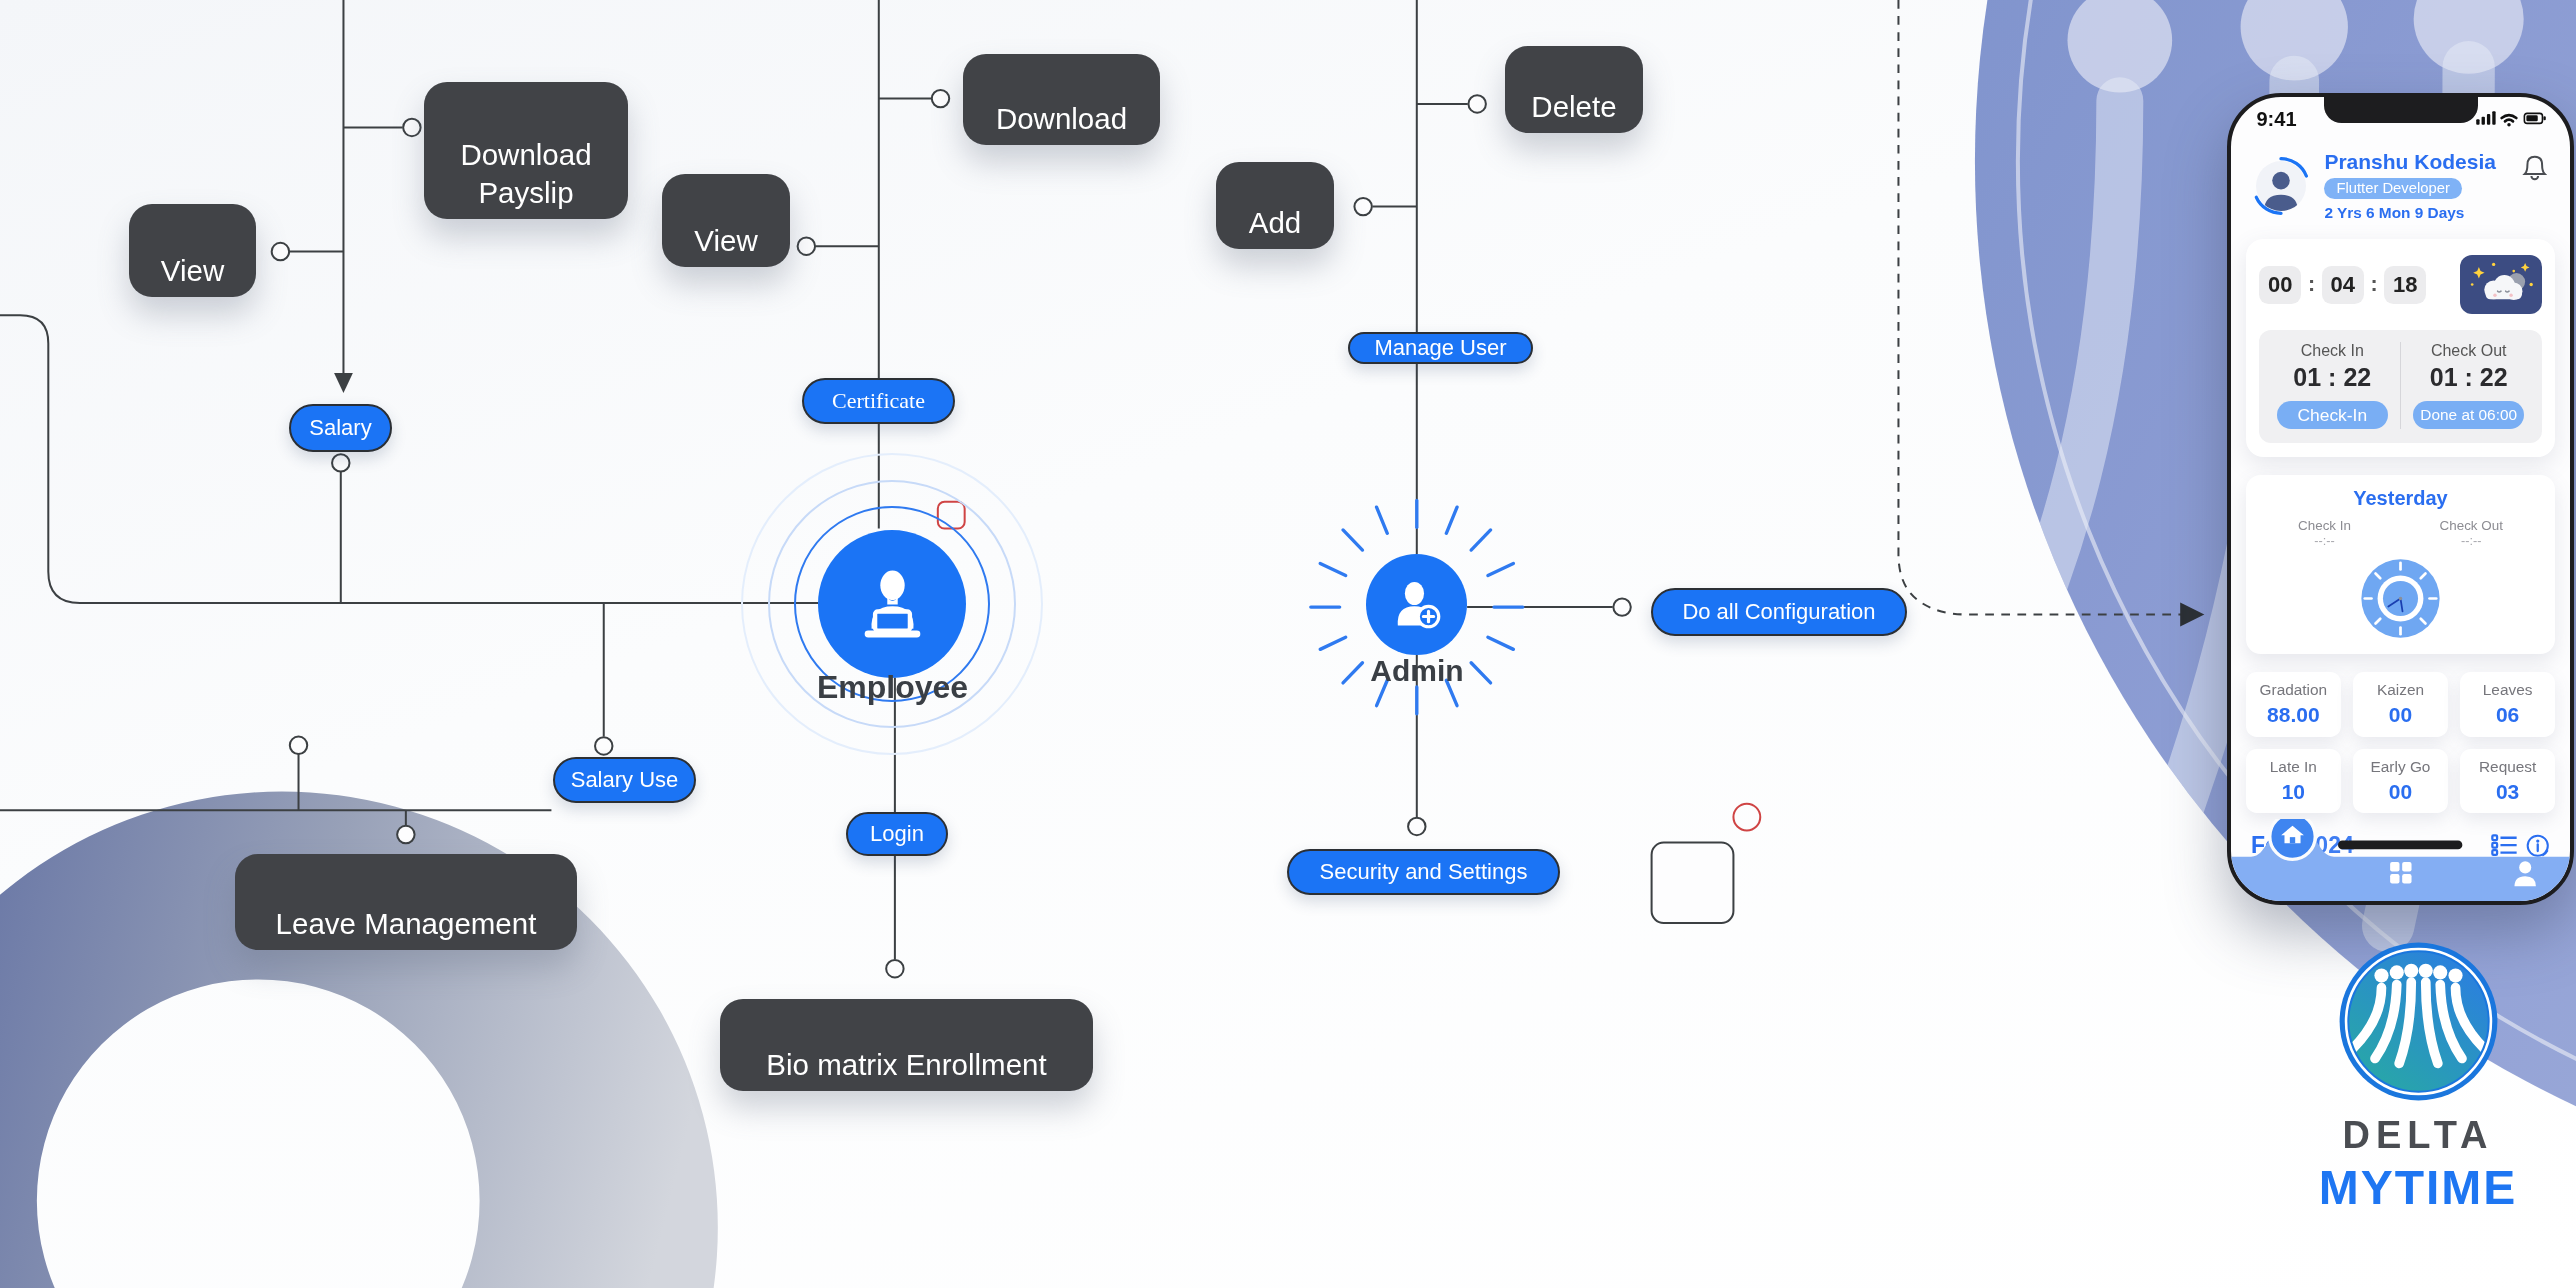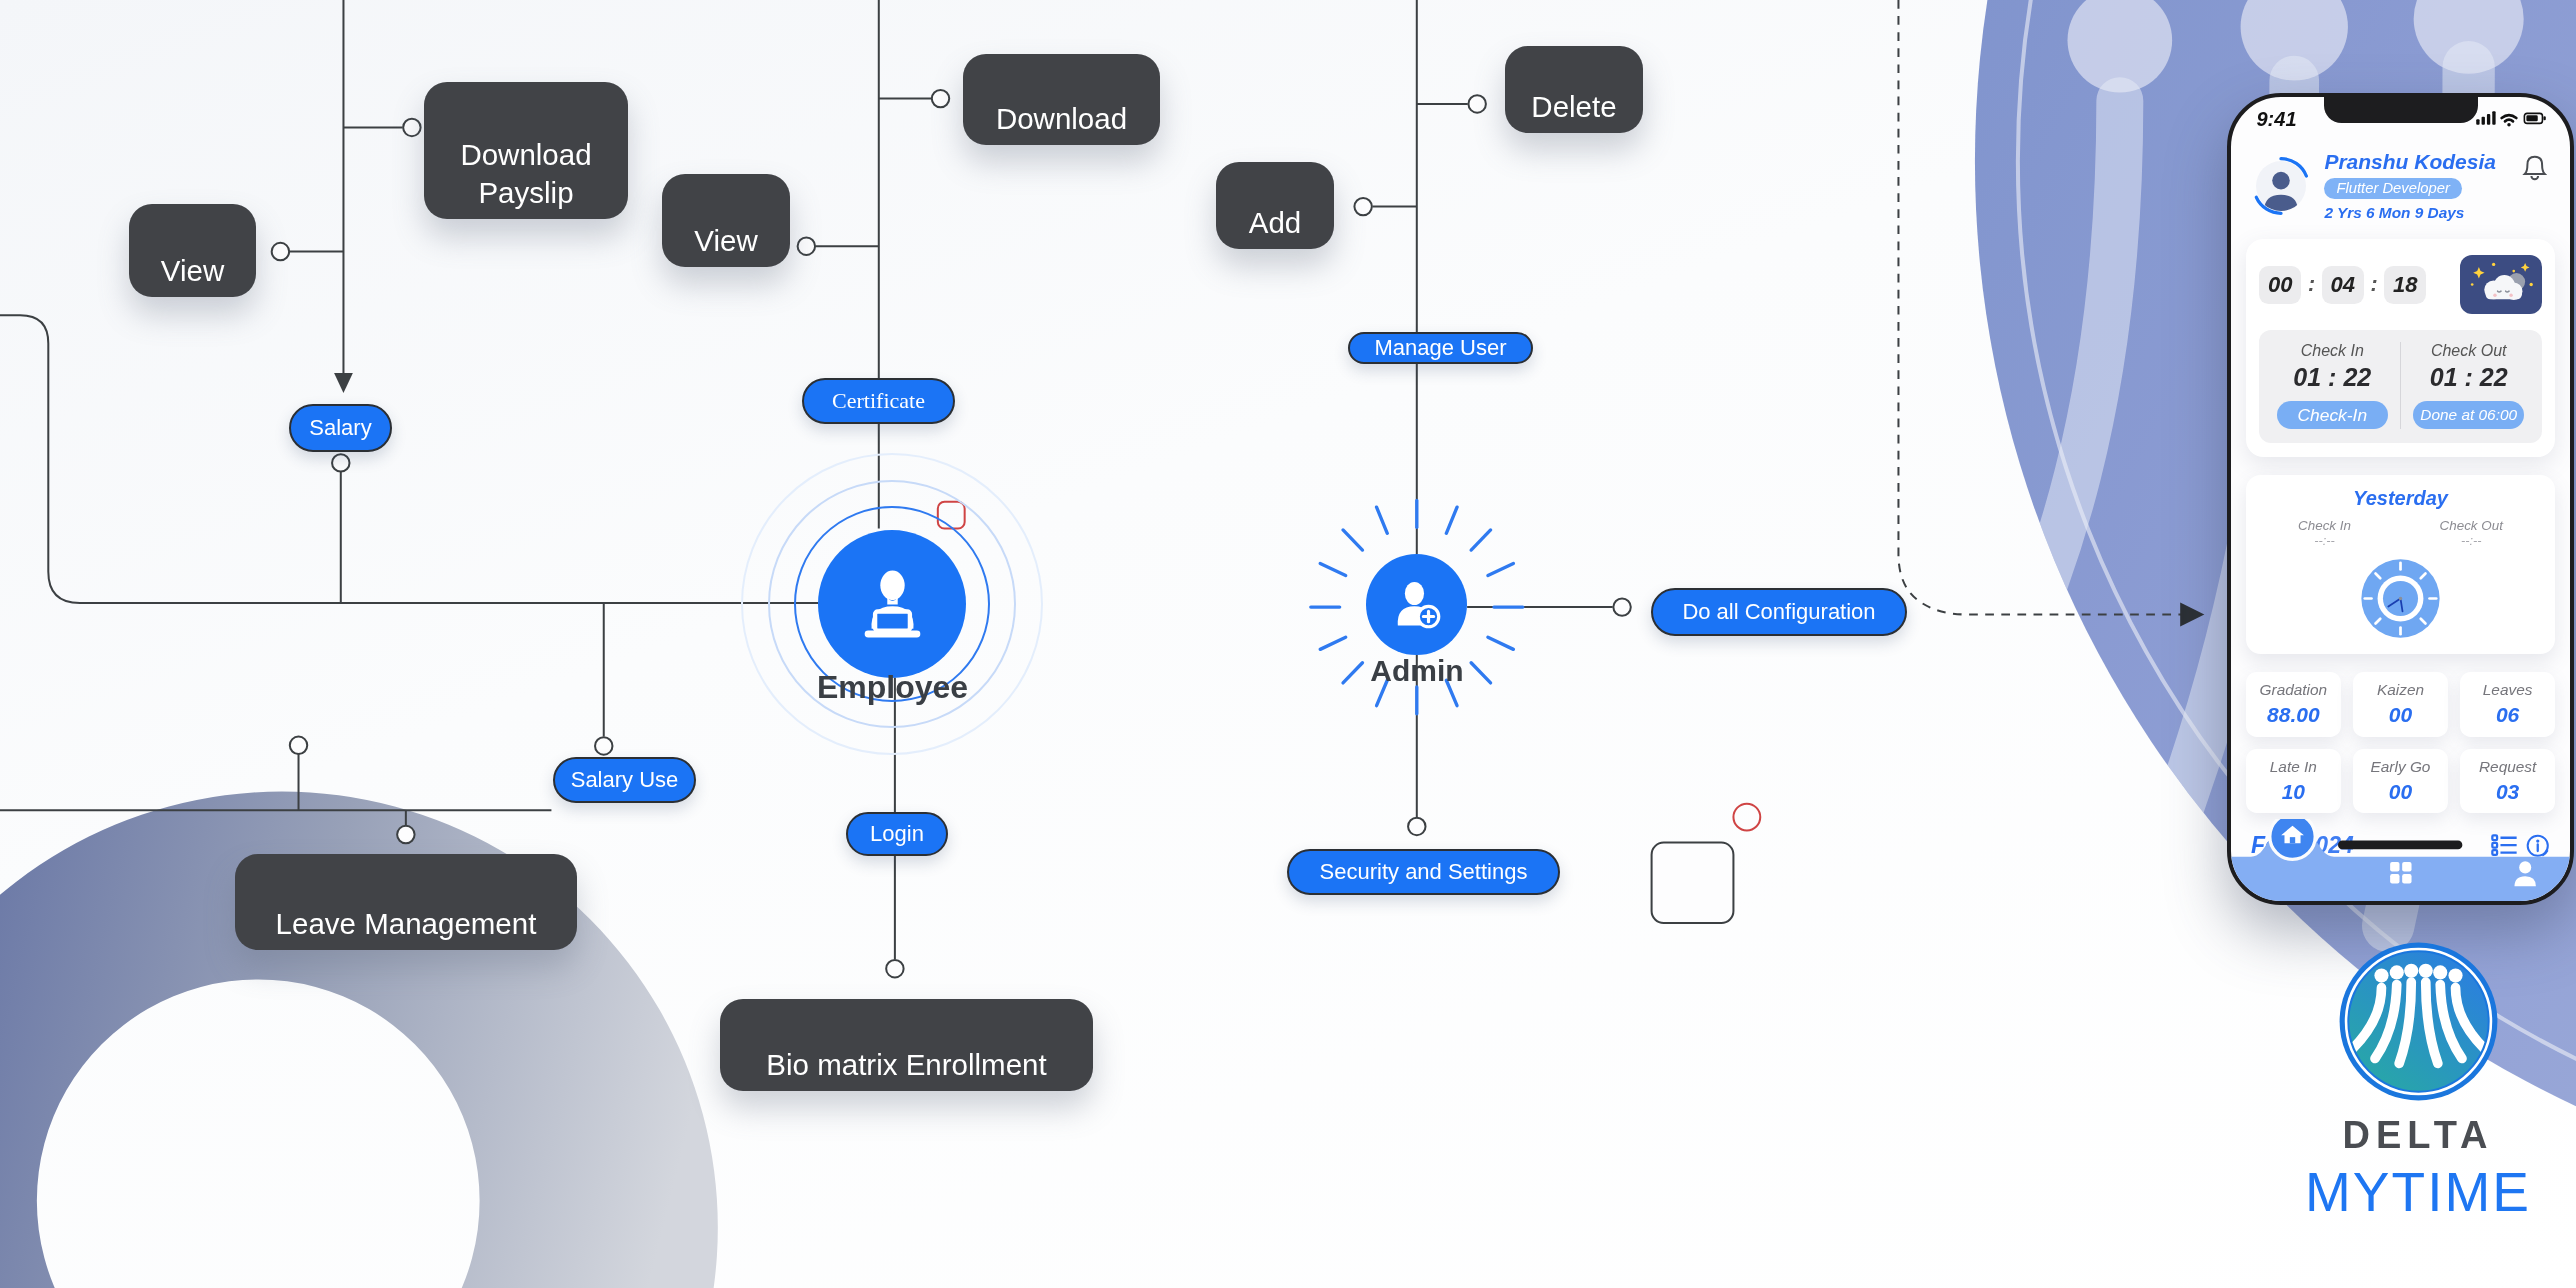--- a/index.html
+++ b/index.html
@@ -26,21 +26,20 @@
   }
   .actor-circle{position:absolute;background:#1b74f5;border-radius:50%;display:flex;align-items:center;justify-content:center;}
   .ring{position:absolute;border-radius:50%;border:2px solid #2f7af0;background:transparent;}
   .actor-label{position:absolute;text-align:center;font-weight:700;color:#3a3f45;}
 
   
   .phone{
     position:absolute;left:2227px;top:93px;width:347px;height:812px;
     background:#fdfdfe;border:4px solid #1d1d1f;border-radius:54px;overflow:hidden;
     box-shadow:0 27px 60px rgba(60,70,95,.40);
-    font-style:italic;
   }
   .notch{position:absolute;left:50%;transform:translateX(-50%);top:-1.3px;width:154px;height:27px;background:#1d1d1f;border-radius:0 0 17.4px 17.4px;}
   .statusbar{display:flex;justify-content:space-between;align-items:center;padding:10.7px 24px 0 25.5px;}
   .status-time{font-size:20px;font-weight:700;color:#111;}
   .profile{display:flex;align-items:center;gap:13.4px;padding:19px 20px 0 20px;position:relative;}
   .avatar-wrap{position:relative;width:60px;height:60px;flex:0 0 auto;}
   .avatar{position:absolute;left:5.4px;top:5.4px;width:50px;height:50px;border-radius:50%;background:#f1f3f8;overflow:hidden;}
   .p-name{font-size:21px;font-weight:700;color:#2a6ef0;}
   .p-badge{display:inline-block;margin-top:4px;background:#7fb2f6;color:#fff;font-size:14.8px;padding:2.7px 12px;border-radius:10.7px;}
   .p-tenure{margin-top:4.7px;font-size:15.4px;font-weight:700;color:#2a6ef0;}
@@ -78,21 +77,21 @@
   .feb-year{font-size:23px;font-weight:700;color:#3f7df2;margin-left:10.7px;}
   .feb-icons{margin-left:auto;display:flex;align-items:center;gap:6.7px;}
   .dayhdr{display:grid;grid-template-columns:repeat(7,1fr);margin:6.7px 17.4px 0 17.4px;height:12px;overflow:hidden;}
   .dayhdr span{font-size:14px;color:#8f8f95;text-align:center;line-height:23px;}
 
   .navbar{position:absolute;left:0;bottom:0;width:100%;height:82px;}
 
   
   .logo-block{position:absolute;left:2277px;top:941px;width:282px;text-align:center;}
   .logo-delta{font-size:38px;font-weight:800;letter-spacing:6px;color:#4a4d52;margin-top:12px;}
-  .logo-mytime{font-size:55px;font-weight:400;letter-spacing:2px;color:#1e76f2;margin-top:2.7px;}
+  .logo-mytime{font-size:48px;font-weight:700;letter-spacing:2px;color:#1e76f2;margin-top:2.7px;}
 </style>
 </head>
 <body>
 
 <div class="canvas">
 
   <svg class="abs" style="left:0;top:0;" width="2576" height="1288" viewBox="0 0 3840 1920">
     <defs>
       <linearGradient id="gDecor" x1="0" y1="0" x2="1" y2="0.55">
         <stop offset="0" stop-color="#7489c8"></stop>

